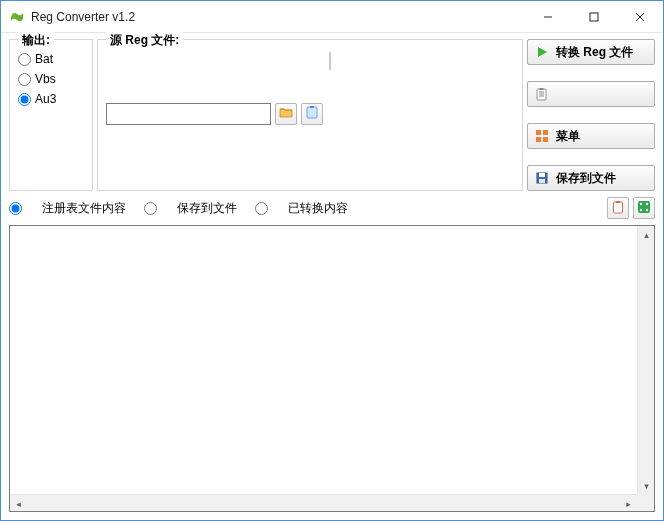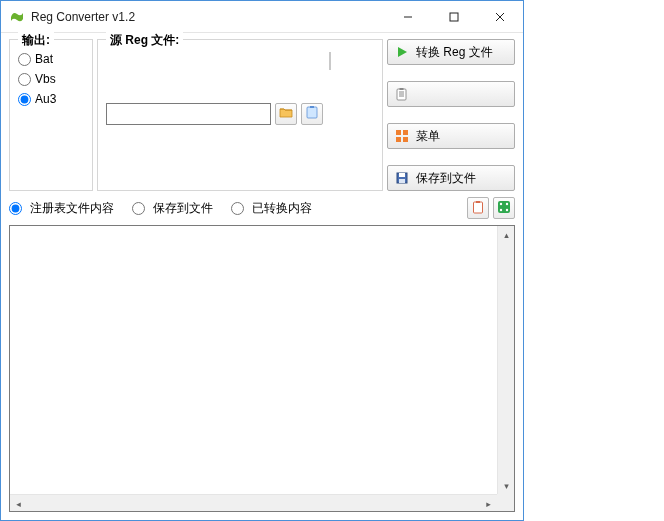--- a/index.html
+++ b/index.html
@@ -1,20 +1,20 @@
 <!DOCTYPE html>
 <html><head>
 <meta charset="utf-8">
 <style>
   * { box-sizing: border-box; font-family: "Microsoft YaHei", "Segoe UI", Tahoma, sans-serif; }
   html, body { margin: 0; padding: 0; }
   body { background: #fff; }
 
   .window {
-    width: 524px;
+    width: 664px;
     height: 521px;
     border: 1px solid #4a90d9;
     background: #fff;
     display: flex;
     flex-direction: column;
   }
 
   
   .titlebar {
     height: 32px;
@@ -90,20 +90,21 @@
     border: 1px solid #c9c9c9;
     background: #eef0f2;
     border-radius: 0;
   }
 
   .right-col {
     width: 128px;
     display: flex;
     flex-direction: column;
     gap: 16px;
+    font-weight: bold;
   }
   .action-btn {
     height: 26px;
     border: 1px solid #adadad;
     background: linear-gradient(#fdfdfd,#e9e9e9);
     display: flex;
     align-items: center;
     gap: 6px;
     padding: 0 6px;
     font-size: 12px;
@@ -113,21 +114,21 @@
   .action-btn .ico { width:16px; height:16px; display:flex; align-items:center; justify-content:center; flex:0 0 16px;}
 
   
   .view-row {
     display: flex;
     align-items: center;
     padding: 4px 8px 6px 8px;
     gap: 18px;
     font-size: 12px;
   }
-  .view-row .radio-item { gap: 8px; }
+  .view-row .radio-item { gap: 20px; }
   .view-row .spacer { flex: 1; }
 
   
   .textarea-wrap {
     flex: 1;
     margin: 0 8px 8px 8px;
     border: 1px solid #7a7a7a;
     position: relative;
     background: #fff;
   }

